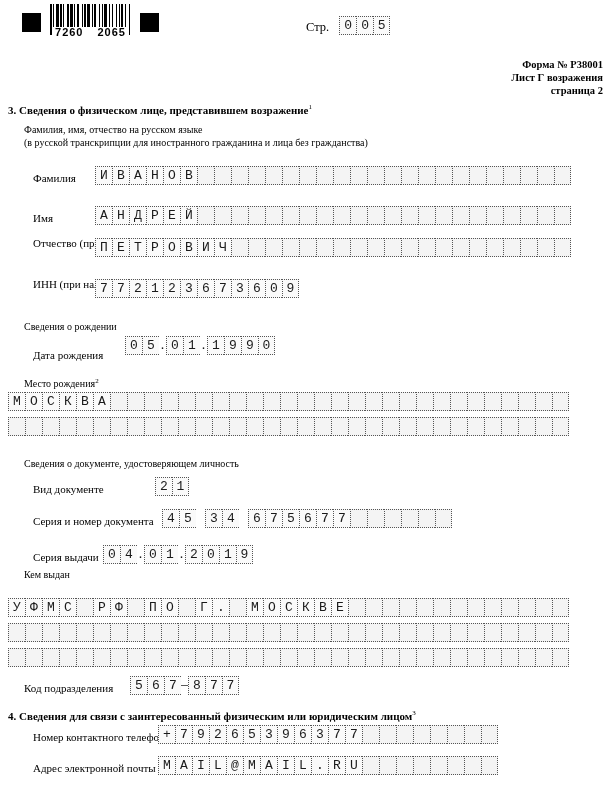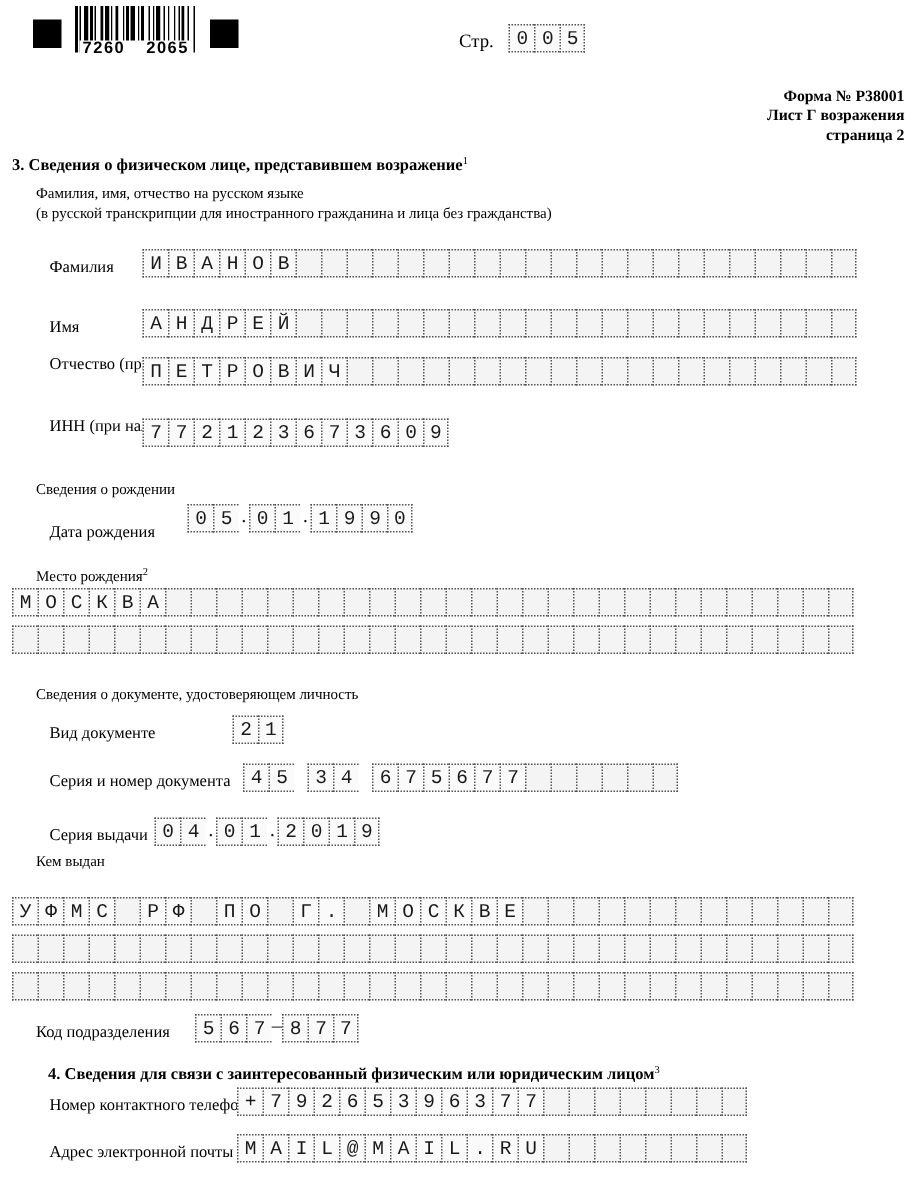--- a/index.html
+++ b/index.html
@@ -630,21 +630,21 @@
       <div class="c filled">5</div>
       <div class="c filled">6</div>
       <div class="c filled">7</div>
       <div class="c sep">–</div>
       <div class="c filled">8</div>
       <div class="c filled">7</div>
       <div class="c filled">7</div>
     </div>
 </div>
 
-<div class="section-title" style="position:absolute; left:8px; top:709px;margin-left:24px;">
+<div class="section-title" style="position:absolute; left:8px; top:709px;">
   <span>4. Сведения для связи с заинтересованный физическим или юридическим лицом</span><span class="sup">3</span>
 </div>
 
 <div class="label-left" style="left:33px; top:731px;">Номер контактного телефона</div>
 <div class="row" style="left:158px; top:725px;">
   <div class="cells">
       <div class="c filled">+</div>
       <div class="c filled">7</div>
       <div class="c filled">9</div>
       <div class="c filled">2</div>

